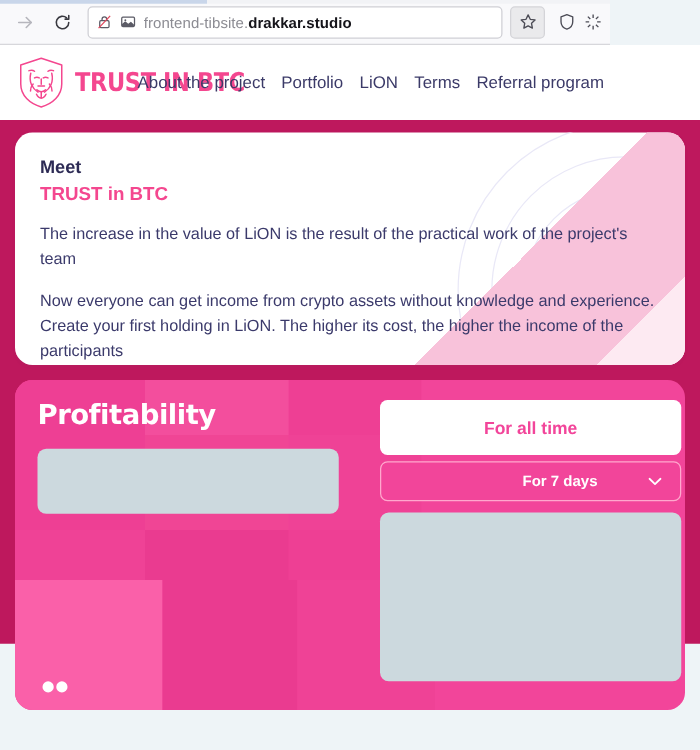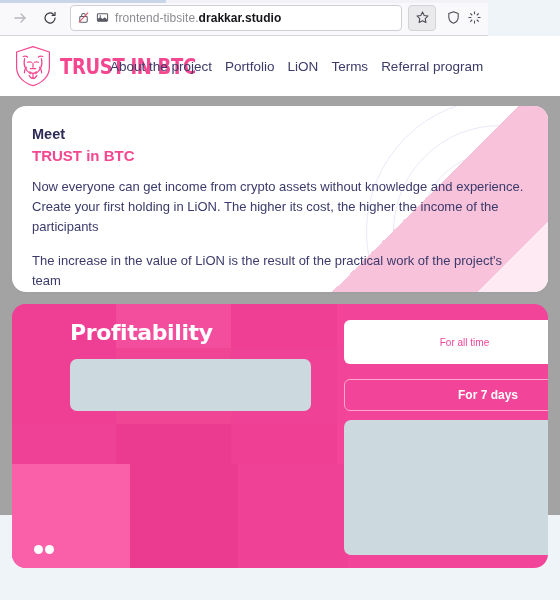--- a/index.html
+++ b/index.html
@@ -131,21 +131,21 @@
     color: #77768f;
   }
   .globe-icon { flex: none; display: flex; }
   .chev { flex: none; display: flex; }
   .login-icon { flex: none; display: flex; }
 
   
   .page {
     width: 560px;
     height: 419px;
-    background: #a3a3a3;
+    background: #be185d;
     padding: 10px 12px 0 12px;
   }
 
   
   .hero-card {
     position: relative;
     width: 536px;
     height: 186px;
     background: #ffffff;
     border-radius: 14px;
@@ -221,21 +221,21 @@
   }
   .tile-layer { position: absolute; inset: 0; }
   .tile { position: absolute; }
   .profit-inner {
     position: relative;
     z-index: 3;
     padding: 16px 18px;
     display: flex;
     gap: 16px;
   }
-  .profit-left { width: 258px; flex: none; margin-left: 40px; }
+  .profit-left { width: 258px; flex: none; }
   .profit-heading {
     font-size: 22px;
     font-weight: 700;
     color: #ffffff;
     letter-spacing: -0.4px;
     margin-bottom: 14px;
     font-family: "DejaVu Sans", sans-serif;
   }
   .skeleton {
     background: #ccd9de;
@@ -245,24 +245,24 @@
 
   .profit-right { flex: 1 1 auto; }
   .btn-alltime {
     width: 241px;
     height: 44px;
     background: #ffffff;
     border-radius: 6px;
     display: flex;
     align-items: center;
     justify-content: center;
-    font-size: 10px;
-    font-weight: 400;
+    font-size: 14px;
+    font-weight: 700;
     color: #f2459a;
-    margin-bottom: 15px;
+    margin-bottom: 5px;
   }
   .btn-days {
     width: 241px;
     height: 32px;
     background: #f2459a;
     border: 1px solid #ffa8cd;
     border-radius: 6px;
     display: flex;
     align-items: center;
     justify-content: center;
@@ -388,22 +388,22 @@
       <span class="hero-ring" style="width:214px;height:214px;"></span>
       <span class="hero-ring" style="width:162px;height:162px;"></span>
       <span class="hero-ring" style="width:110px;height:110px;"></span>
       <span class="hero-ring" style="width:60px;height:60px;"></span>
     </div>
     <div class="hero-diag"></div>
 
     <div class="hero-inner">
       <div class="hero-meet">Meet</div>
       <div class="hero-title">TRUST in BTC</div>
+      <p class="hero-p">The increase in the value of LiON is the result of the practical work of the project's team</p>
       <p class="hero-p">Now everyone can get income from crypto assets without knowledge and experience. Create your first holding in LiON. The higher its cost, the higher the income of the participants</p>
-      <p class="hero-p">The increase in the value of LiON is the result of the practical work of the project's team</p>
     </div>
   </section>
 
   <section class="profit-card">
     <div class="tile-layer">
       <span class="tile" style="left:0;top:0;width:104px;height:44px;background:#ee3f94;"></span>
       <span class="tile" style="left:104px;top:0;width:115px;height:44px;background:#f34e9d;"></span>
       <span class="tile" style="left:219px;top:0;width:106px;height:44px;background:#ee3f94;"></span>
       <span class="tile" style="left:0;top:44px;width:104px;height:76px;background:#ee3f94;"></span>
       <span class="tile" style="left:104px;top:44px;width:115px;height:76px;background:#f04595;"></span>

